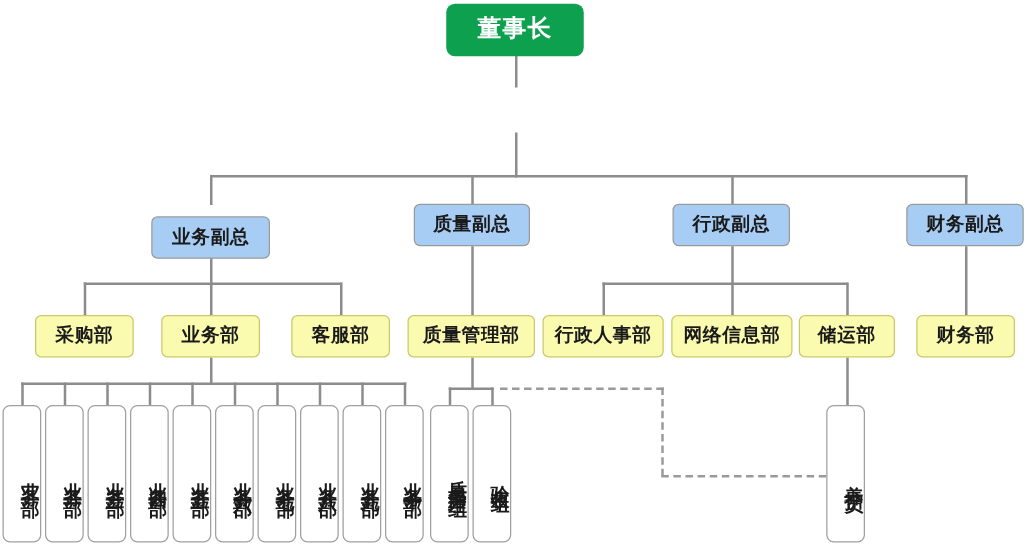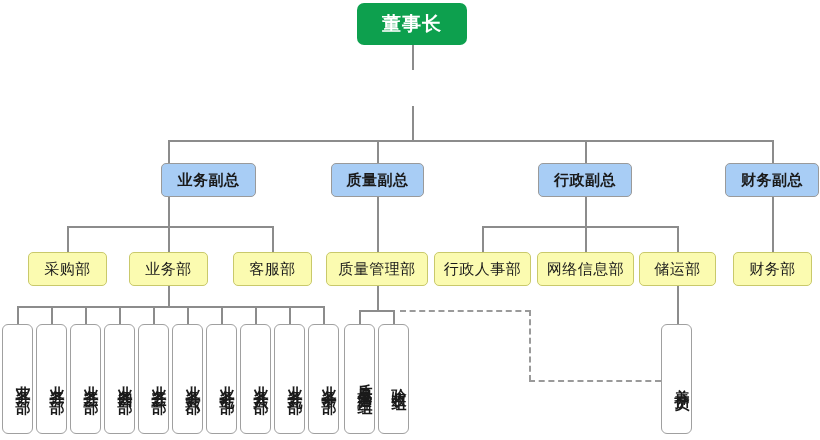--- a/index.html
+++ b/index.html
@@ -50,21 +50,21 @@
     font-weight:bold;
     letter-spacing:0.5px;
   }
 
   .node.yellow{
     background:#fbfbb0;
     color:#1a1a1a;
     border:1px solid #c9c96b;
     border-radius:5px;
     font-size:15px;
-    font-weight:normal;
+    font-weight:bold;
     letter-spacing:0.5px;
   }
 
   .node.white{
     background:#ffffff;
     color:#1a1a1a;
     border:1px solid #a0a0a0;
     border-radius:6px;
     font-size:15px;
     font-weight:bold;
@@ -128,21 +128,21 @@
 
   <div class="dash-h" style="left:400px;top:310px;width:131px;"></div>
   <div class="dash-v" style="left:529px;top:310px;height:71px;"></div>
   <div class="dash-h" style="left:529px;top:380px;width:132px;"></div>
 
   <div class="node green" style="left:357px;top:3px;width:110px;height:42px;">
     <span>董事长</span>
   </div>
 
 
-  <div class="node blue" style="left:121px;top:163px;width:95px;height:34px;margin-left:40px;">
+  <div class="node blue" style="left:121px;top:173px;width:95px;height:34px;">
     <span>业务副总</span>
   </div>
   <div class="node blue" style="left:331px;top:163px;width:93px;height:34px;">
     <span>质量副总</span>
   </div>
   <div class="node blue" style="left:538px;top:163px;width:94px;height:34px;">
     <span>行政副总</span>
   </div>
   <div class="node blue" style="left:725px;top:163px;width:94px;height:34px;">
     <span>财务副总</span>

